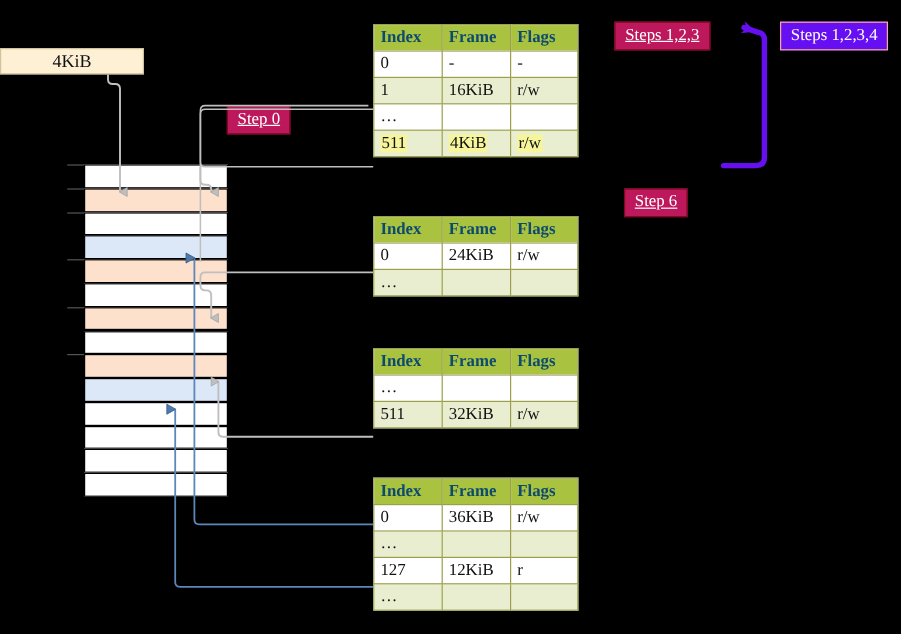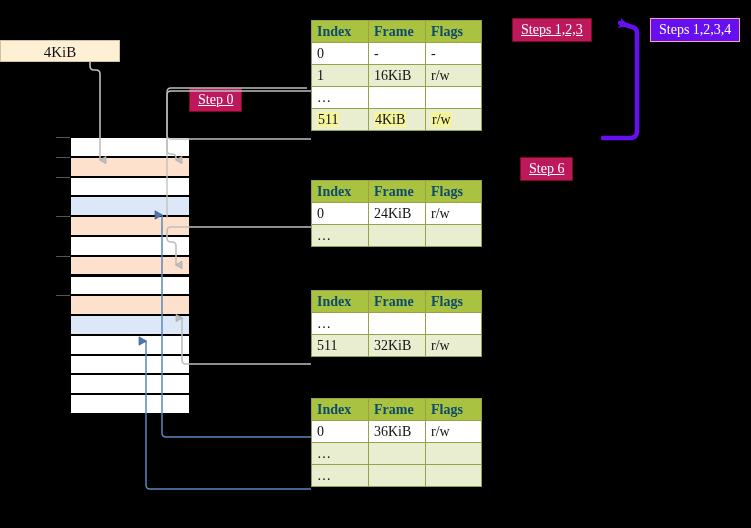--- a/index.html
+++ b/index.html
@@ -244,20 +244,25 @@
         <tr class="plain">
           <td>0</td>
           <td>36KiB</td>
           <td>r/w</td>
         </tr>
         <tr class="alt">
           <td>…</td>
           <td></td>
           <td></td>
         </tr>
+        <tr class="plain">
+          <td>127</td>
+          <td>12KiB</td>
+          <td>r</td>
+        </tr>
         <tr class="alt">
           <td>…</td>
           <td></td>
           <td></td>
         </tr>
       </tbody>
     </table>
   </div>
 
 <div class="tick" style="top: 137px;"></div>

